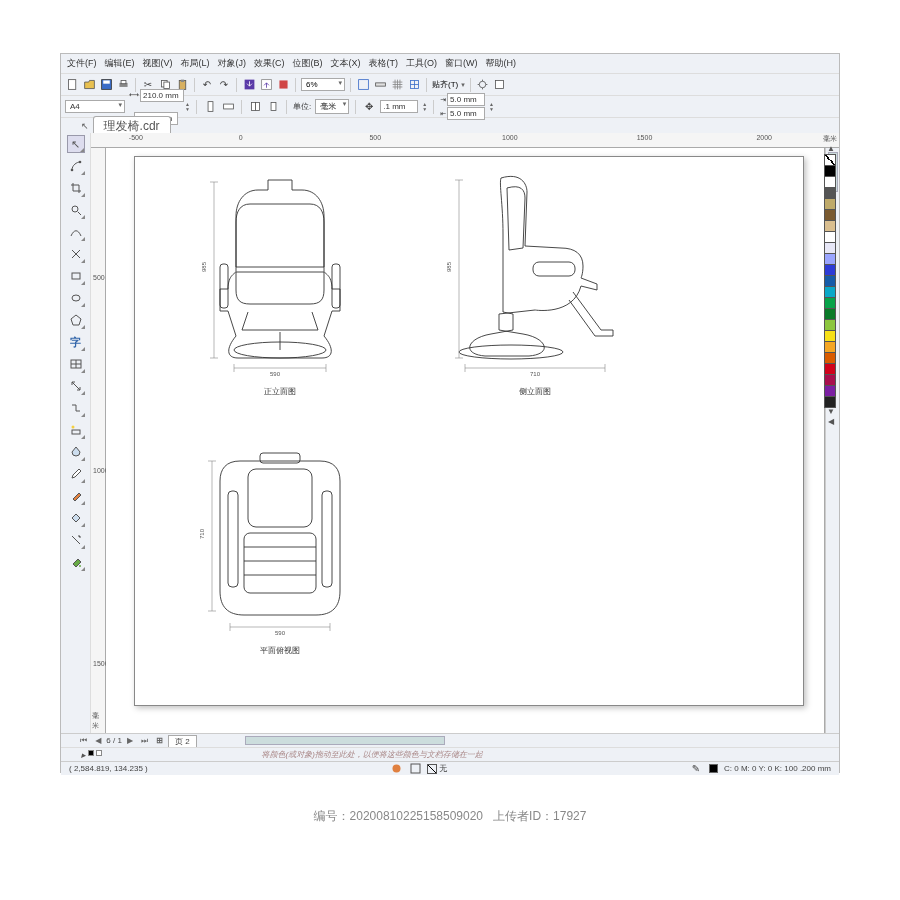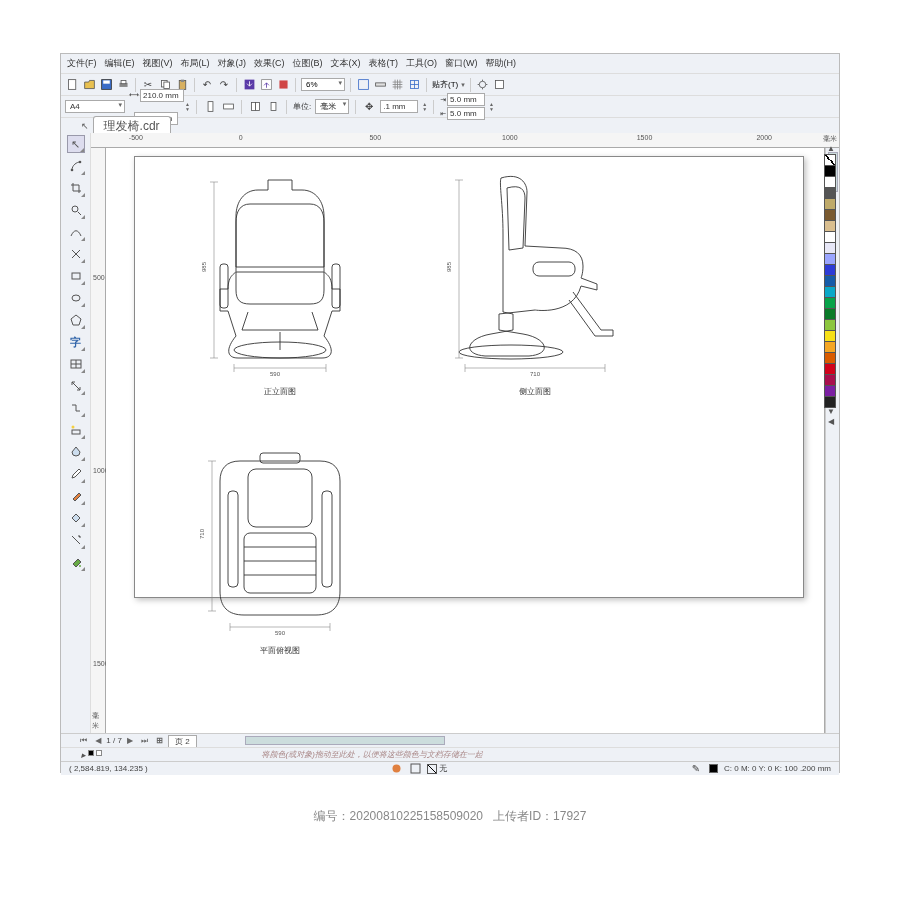--- a/index.html
+++ b/index.html
@@ -23,21 +23,21 @@
   .tool { width: 18px; height: 18px; display: flex; align-items: center; justify-content: center; font-size: 11px; color: #555; position: relative; }
   .tool.sel { background: #dde; border: 1px solid #99a; }
   .tool::after { content: ""; position: absolute; right: 0; bottom: 0; border: 2px solid transparent; border-right-color: #888; border-bottom-color: #888; }
   .ruler-area { flex: 1; display: flex; flex-direction: column; position: relative; }
   .ruler-h { height: 15px; background: #f5f5f5; border-bottom: 1px solid #aaa; position: relative; font-size: 7px; color: #555; }
   .ruler-h span { position: absolute; top: 1px; transform: translateX(-50%); }
   .canvas-row { flex: 1; display: flex; }
   .ruler-v { width: 15px; background: #f5f5f5; border-right: 1px solid #aaa; position: relative; font-size: 7px; color: #555; }
   .ruler-v span { position: absolute; left: 2px; transform-origin: left top; transform: translateY(-50%); }
   .canvas-viewport { flex: 1; background: #fff; position: relative; overflow: hidden; border-right: 1px solid #aaa; }
-  .page-shadow { position: absolute; left: 28px; top: 8px; width: 670px; height: 442px; box-shadow: 2px 2px 6px rgba(0,0,0,.25); background: #fff; border: 1px solid #888; }
+  .page-shadow { position: absolute; left: 28px; top: 8px; width: 670px; height: 550px; box-shadow: 2px 2px 6px rgba(0,0,0,.25); background: #fff; border: 1px solid #888; }
   .scrollbar-v { width: 14px; background: #eef1f6; border-left: 1px solid #ccc; position: relative; }
   .scrollbar-v .thumb { position: absolute; left: 2px; top: 4px; width: 10px; height: 40px; background: #cdd; border: 1px solid #aab; }
   .scrollbar-h-row { display: flex; height: 14px; }
   .page-nav { display: flex; align-items: center; gap: 2px; background: #eef1f6; border-top: 1px solid #ccc; padding-left: 16px; font-size: 8px; color: #444; flex: 0 0 180px; }
   .page-nav .navbtn { padding: 0 3px; color: #666; }
   .page-tab { background: #fff; border: 1px solid #aaa; border-bottom: none; padding: 0 6px; font-size: 8px; }
   .scrollbar-h { flex: 1; background: #eef1f6; border-top: 1px solid #ccc; position: relative; }
   .scrollbar-h .thumb { position: absolute; left: 4px; top: 2px; height: 9px; width: 200px; background: #cdd; border: 1px solid #aab; }
   .hint-row { height: 14px; background: #eef1f6; border-top: 1px solid #ddd; display: flex; align-items: center; padding-left: 20px; font-size: 8px; color: #a88; font-style: italic; }
   .hint-row .dots { display: flex; gap: 2px; margin-right: 160px; }
@@ -446,21 +446,21 @@
           <div class="thumb"></div>
         </div>
       </div>
     </div>
   </div>
 
   <div class="scrollbar-h-row">
     <div class="page-nav">
       <span class="navbtn">⏮</span>
       <span class="navbtn">◀</span>
-      <span>1 / 7</span>
+      <span>6 / 1</span>
       <span class="navbtn">▶</span>
       <span class="navbtn">⏭</span>
       <span class="navbtn" style="font-weight:700">⊞</span>
       <div class="page-tab">页 2</div>
     </div>
     <div class="scrollbar-h">
       <div class="thumb"></div>
     </div>
   </div>
 

